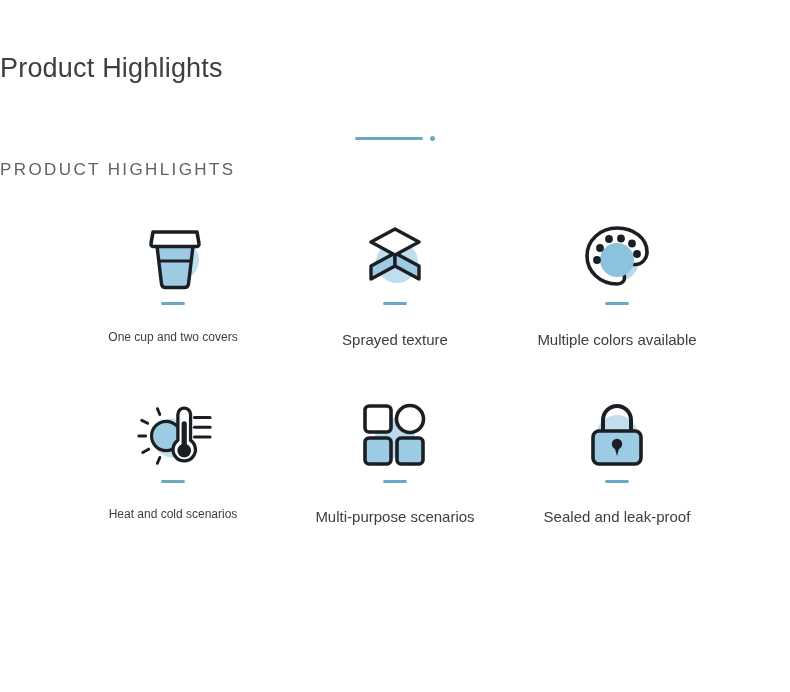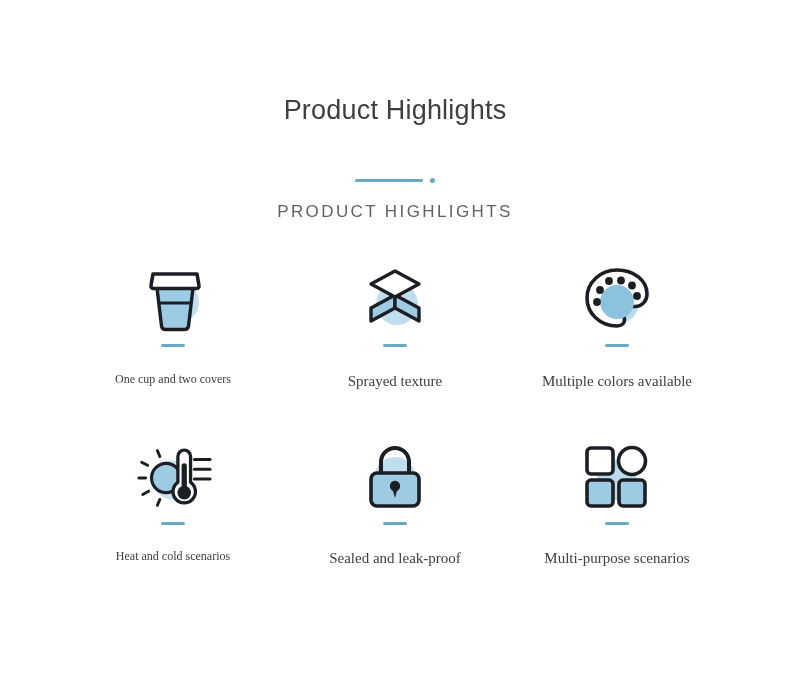--- a/index.html
+++ b/index.html
@@ -19,22 +19,21 @@
   .page {
     width: 790px;
     height: 692px;
     background: #ffffff;
     position: relative;
   }
 
   
   .header {
     width: 100%;
-    padding-top: 94px;
-    text-align: center;
+    padding-top: 52px;
   }
 
   .page-title {
     font-size: 27px;
     font-weight: 400;
     color: #3c4043;
     letter-spacing: 0.2px;
     line-height: 1.2;
   }
 
@@ -73,21 +72,20 @@
 
   
   .grid {
     margin-top: 42px;
     padding: 0 62px;
     display: grid;
     grid-template-columns: repeat(3, 1fr);
     grid-template-rows: repeat(2, 178px);
     column-gap: 0px;
     row-gap: 0px;
-    font-family: Liberation Serif, serif;
   }
 
   .cell {
     display: flex;
     flex-direction: column;
     align-items: center;
   }
 
   .icon-box {
     width: 80px;
@@ -207,40 +205,40 @@
           <circle cx="52.5" cy="51" r="7" fill="#1b1f24"></circle>
           <rect x="49.8" y="21" width="5.4" height="28" rx="2.7" fill="#1b1f24"></rect>
         </svg>
       </div>
       <div class="cell-rule"></div>
       <div class="cell-label sz-md">Heat and cold scenarios</div>
     </div>
 
     <div class="cell row2">
       <div class="icon-box">
+        <svg width="72" height="70" viewBox="0 0 72 70">
+          <circle cx="36" cy="38" r="20" fill="#8dc2de" opacity="0.6"></circle>
+          <rect x="6" y="6" width="26" height="26" rx="4" fill="#ffffff" stroke="#1b1f24" stroke-width="3.6"></rect>
+          <circle cx="51" cy="19" r="13.5" fill="#ffffff" stroke="#1b1f24" stroke-width="3.6"></circle>
+          <rect x="6" y="38" width="26" height="26" rx="4" fill="#9ecbe4" stroke="#1b1f24" stroke-width="3.6"></rect>
+          <rect x="38" y="38" width="26" height="26" rx="4" fill="#9ecbe4" stroke="#1b1f24" stroke-width="3.6"></rect>
+        </svg>
+      </div>
+      <div class="cell-rule"></div>
+      <div class="cell-label sz-sm">Multi-purpose scenarios</div>
+    </div>
+
+    <div class="cell row2">
+      <div class="icon-box">
         <svg width="68" height="70" viewBox="0 0 68 70">
           <circle cx="34" cy="36" r="21" fill="#8dc2de" opacity="0.55"></circle>
           <path d="M20 33 V20 a14 14 0 0 1 28 0 V33" fill="none" stroke="#1b1f24" stroke-width="4" stroke-linecap="round"></path>
           <rect x="10" y="31" width="48" height="33" rx="6" fill="#9ecbe4" stroke="#1b1f24" stroke-width="3.6"></rect>
           <circle cx="34" cy="44" r="5.2" fill="#1b1f24"></circle>
           <path d="M31.2 46 L34 56 L36.8 46 Z" fill="#1b1f24"></path>
         </svg>
       </div>
       <div class="cell-rule"></div>
       <div class="cell-label sz-sm">Sealed and leak-proof</div>
     </div>
 
-    <div class="cell row2">
-      <div class="icon-box">
-        <svg width="72" height="70" viewBox="0 0 72 70">
-          <circle cx="36" cy="38" r="20" fill="#8dc2de" opacity="0.6"></circle>
-          <rect x="6" y="6" width="26" height="26" rx="4" fill="#ffffff" stroke="#1b1f24" stroke-width="3.6"></rect>
-          <circle cx="51" cy="19" r="13.5" fill="#ffffff" stroke="#1b1f24" stroke-width="3.6"></circle>
-          <rect x="6" y="38" width="26" height="26" rx="4" fill="#9ecbe4" stroke="#1b1f24" stroke-width="3.6"></rect>
-          <rect x="38" y="38" width="26" height="26" rx="4" fill="#9ecbe4" stroke="#1b1f24" stroke-width="3.6"></rect>
-        </svg>
-      </div>
-      <div class="cell-rule"></div>
-      <div class="cell-label sz-sm">Multi-purpose scenarios</div>
-    </div>
-
   </div>
 </div>
 
 </body></html>

